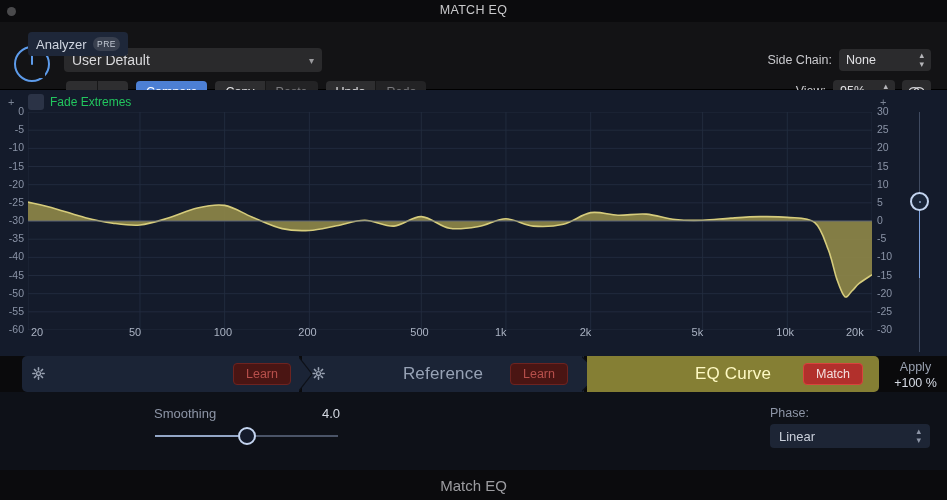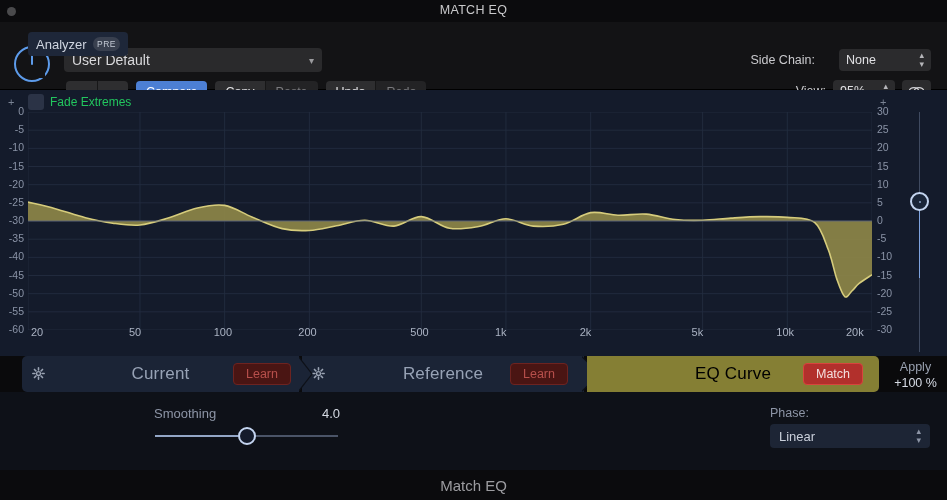--- a/index.html
+++ b/index.html
@@ -60,21 +60,21 @@
   }
   .grp .btn:first-child { border-radius:4px 0 0 4px; }
   .grp .btn:last-child  { border-radius:0 4px 4px 0; }
   .grp .btn:only-child  { border-radius:4px; }
   .grp .btn + .btn { border-left:1px solid #171718; }
   .btn.nav { width:31px; padding:0; font-size:11px; color:#c8c8cc; }
   .btn.active { background:#4c7fd4; color:#fff; }
   .btn.dim { color:#7a7a7e; background:#232325; }
 
   .sc-row {
-    position:absolute; right:16px; top:27px; display:flex; align-items:center; gap:24px;
+    position:absolute; right:16px; top:27px; display:flex; align-items:center; gap:7px;
   }
   .sc-row .lbl { font-size:12.5px; color:#c9c9cd; }
   .popup {
     height:22px; background:#2b2b2d; border-radius:4px;
     display:flex; align-items:center; padding:0 7px;
     font-size:12.5px; color:#e0e0e3;
   }
   .popup .stepper { margin-left:auto; padding-left:12px; font-size:9px; line-height:1.05; color:#b6b6ba; display:flex; flex-direction:column; }
   .view-row {
     position:absolute; right:16px; top:58px; display:flex; align-items:center; gap:7px;
@@ -377,21 +377,20 @@
         <line x1="8" y1="1" x2="8" y2="3.6"></line>
           <line x1="8" y1="12.4" x2="8" y2="15"></line>
         <line x1="1" y1="8" x2="3.6" y2="8"></line>
           <line x1="12.4" y1="8" x2="15" y2="8"></line>
         <line x1="3" y1="3" x2="4.8" y2="4.8"></line>
           <line x1="11.2" y1="11.2" x2="13" y2="13"></line>
         <line x1="13" y1="3" x2="11.2" y2="4.8"></line>
           <line x1="4.8" y1="11.2" x2="3" y2="13"></line>
       </g>
     </svg>
-    <div class="nm">Current</div>
     <div class="stage-btn learn" style="left:211px; top:7px;">Learn</div>
   </div>
 
   <div class="stage" id="st-reference">
     <svg class="gear" viewBox="0 0 16 16">
       <circle cx="8" cy="8" r="2.4" fill="none" stroke="#9aa3b3" stroke-width="1.6"></circle>
       <g stroke="#9aa3b3" stroke-width="1.9" stroke-linecap="round">
         <line x1="8" y1="1" x2="8" y2="3.6"></line>
           <line x1="8" y1="12.4" x2="8" y2="15"></line>
         <line x1="1" y1="8" x2="3.6" y2="8"></line>
@@ -400,21 +399,21 @@
           <line x1="11.2" y1="11.2" x2="13" y2="13"></line>
         <line x1="13" y1="3" x2="11.2" y2="4.8"></line>
           <line x1="4.8" y1="11.2" x2="3" y2="13"></line>
       </g>
     </svg>
     <div class="nm">Reference</div>
     <div class="stage-btn learn" style="left:208px; top:7px;">Learn</div>
   </div>
 
   <div class="stage" id="st-eq">
-    <div class="nm" style="color:#000000">EQ Curve</div>
+    <div class="nm" style="color:#fef9c3">EQ Curve</div>
     <div class="stage-btn match" style="left:216px; top:7px;">Match</div>
   </div>
 
   <svg class="arrow-notch" style="left:277px;" viewBox="0 0 18 36">
     <path d="M0,0 L14,18 L0,36 Z" fill="none" stroke="#2c3purple"></path>
     <path d="M-1,0 L13,18 L-1,36" fill="#1b2436" stroke="#0e1118" stroke-width="1.2"></path>
   </svg>
   <svg class="arrow-notch" style="left:560px; width:24px;" viewBox="0 0 24 36">
     <path d="M-1,0 L18,18 L-1,36 Z" fill="#1b2436" stroke="#0e1118" stroke-width="1.2"></path>
     <path d="M5,1 L22,18 L5,35" fill="#857f34" stroke="#857f34" stroke-width="1"></path>

